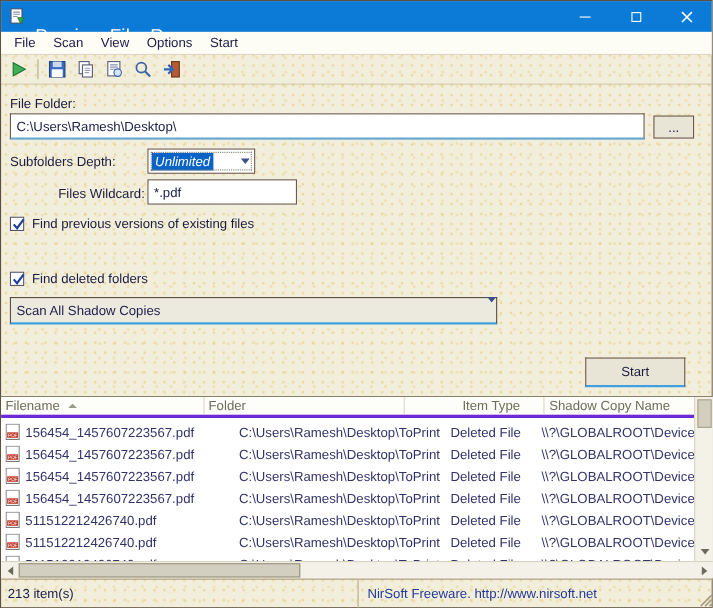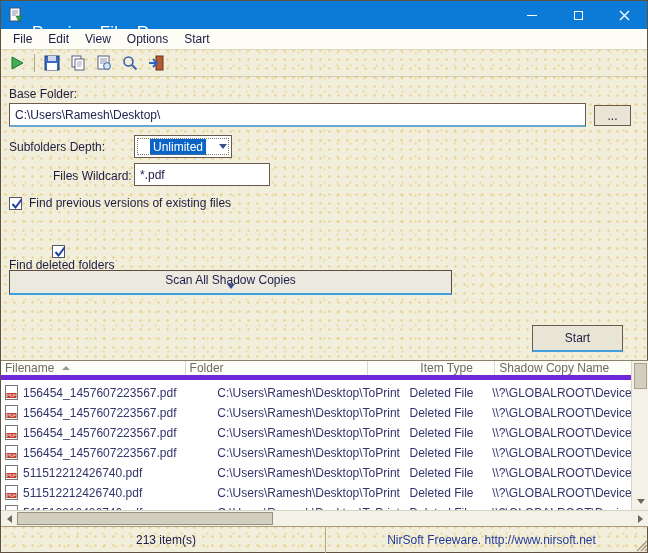--- a/index.html
+++ b/index.html
@@ -42,35 +42,35 @@
     background:#fff; border:1px solid #6d5a4c; border-bottom:2px solid #6aa7cf;
     padding:2px 5px; color:#22224e; overflow:hidden; white-space:nowrap;
   }
   .btn {
     background:#e9e5d6; border:1px solid #6d5a4c; color:#1c1c40;
     display:flex; align-items:center; justify-content:center; cursor:pointer;
   }
   .btn-focus { border-bottom:2px solid #3f9fdf; }
 
   .select { background:#fff; border:1px solid #6d5a4c; display:flex; align-items:center; cursor:pointer; outline:1px dotted #7a7a6a; outline-offset:-4px; }
-  .select .sel-text { flex:1; padding:2px 15px; overflow:hidden; white-space:nowrap; }
+  .select .sel-text { flex:1; padding:2px 3px; overflow:hidden; white-space:nowrap;font-style:italic; }
   .select .highlight { background:#0a64c8; color:#fff; padding:1px 3px; }
   .select .arrow-box { width:17px; align-self:stretch; display:flex; align-items:center; justify-content:center; }
   .caret { width:0; height:0; border-left:4px solid transparent; border-right:4px solid transparent; border-top:5px solid #3d4e8c; }
 
-  .combo-big { background:#eceade; border:1px solid #5c4c42; border-bottom:2px solid #3f9fdf; display:flex; align-items:center; cursor:pointer;flex-direction:column; }
+  .combo-big { background:#eceade; border:1px solid #5c4c42; border-bottom:2px solid #3f9fdf; display:flex; align-items:center; cursor:pointer; }
   .combo-big .sel-text { flex:1; padding:2px 5px; color:#22224e; }
 
   .cb-row { display:flex; align-items:center; height:16px; cursor:pointer; }
   .checkbox { width:13px; height:13px; background:#fff; border:1px solid #56566e; margin-right:7px; position:relative; flex:none; }
   .checkbox svg { position:absolute; left:0px; top:-1px; }
 
   
   .list { left:0; top:359px; width:648px; height:165px; background:#fff; border-top:1px solid #8a8168; }
-  .lv-header { position:absolute; left:0; top:0; width:630px; height:19px; background:#fdfdf9; border-bottom:5px solid #6d28d9; display:flex; }
+  .lv-header { position:absolute; left:0; top:0; width:630px; height:19px; background:#fdfdf9; border-bottom:3px solid #6d28d9; display:flex; }
   .lv-h { border-right:1px solid #dbd8ca; color:#6e6c5c; padding:2px 4px; display:flex; align-items:center; white-space:nowrap; overflow:hidden; cursor:pointer; }
   .sort-asc { width:0; height:0; border-left:4px solid transparent; border-right:4px solid transparent; border-bottom:4px solid #9a9a8a; margin-left:8px; }
   .lv-body { position:absolute; left:0; top:19px; width:630px; height:130px; overflow:hidden; }
   .lv-row { display:flex; height:20px; align-items:flex-end; cursor:default; }
   .lv-cell { padding:0 4px; white-space:nowrap; overflow:hidden; color:#33336b; }
   .c0 { width:200px; display:flex; align-items:center; }
   .c1 { width:198px;margin-left:18px; }
   .c2 { width:85px;margin-top:32px; }
   .c3 { width:147px; }
   .pdf-ico { width:13px; height:15px; margin-right:5px; flex:none; }
@@ -81,21 +81,21 @@
   .v-down { position:absolute; left:0; bottom:1px; width:17px; height:15px; display:flex; align-items:center; justify-content:center; }
   .hscroll { position:absolute; left:0; top:149px; width:648px; height:16px; background:#f3f1e8; border-top:1px solid #d8d4c2; }
   .h-left { position:absolute; left:0; top:0; width:16px; height:15px; display:flex; align-items:center; justify-content:center; }
   .h-right { position:absolute; right:1px; top:0; width:16px; height:15px; display:flex; align-items:center; justify-content:center; }
   .h-thumb { position:absolute; left:16px; top:1px; width:256px; height:13px; background:#d3cfc0; border:1px solid #9a937c; }
   .tri-l { width:0; height:0; border-top:4px solid transparent; border-bottom:4px solid transparent; border-right:5px solid #6a6a5a; }
   .tri-r { width:0; height:0; border-top:4px solid transparent; border-bottom:4px solid transparent; border-left:5px solid #6a6a5a; }
   .tri-d { width:0; height:0; border-left:4px solid transparent; border-right:4px solid transparent; border-top:5px solid #6a6a5a; }
 
   
-  .statusbar { left:0; top:525px; width:648px; height:27px; border-top:1px solid #a79c7e; display:flex; align-items:center;text-align:center; }
+  .statusbar { left:0; top:525px; width:648px; height:27px; border-top:1px solid #a79c7e; display:flex; align-items:center; }
   .sb-left { padding-left:6px; width:324px; color:#20204a; }
   .sb-sep { width:1px; height:100%; background:#b5ab8c; }
   .sb-right { padding-left:8px; color:#233a96; flex:1; white-space:nowrap; overflow:hidden; }
   .grip { position:absolute; right:1px; bottom:1px; width:14px; height:14px; }
 </style>
 </head>
 <body>
 
 <div class="window">
 
@@ -116,21 +116,21 @@
       <div class="winbtn">
         <svg width="11" height="11" viewBox="0 0 11 11">
           <path d="M1 1 L10 10 M10 1 L1 10" stroke="#ffffff" stroke-width="1.4"></path>
         </svg>
       </div>
     </div>
   </div>
 
   <div class="abs menubar">
     <span class="menu-item">File</span>
-    <span class="menu-item">Edit</span>
+    <span class="menu-item">Scan</span>
     <span class="menu-item">View</span>
     <span class="menu-item">Options</span>
     <span class="menu-item">Start</span>
   </div>
 
   <div class="abs toolbar">
     <div class="tb-icon">
       <svg width="18" height="18" viewBox="0 0 18 18">
           <path d="M4 3 L15 9 L4 15 Z" fill="#3fae55" stroke="#1f7233" stroke-width="1"></path>
         </svg>
@@ -164,21 +164,21 @@
         </svg>
     </div>
     <div class="tb-icon">
       <svg width="18" height="18" viewBox="0 0 18 18">
           <rect x="9" y="2" width="7" height="14" fill="#b35b33" stroke="#6e3318"></rect>
           <path d="M2 9 h7 M6 5 L10 9 L6 13" stroke="#2e63c0" stroke-width="2" fill="none"></path>
         </svg>
     </div>
   </div>
 
-  <div class="abs label" style="left:8px; top:86px;">Base Folder:</div>
+  <div class="abs label" style="left:8px; top:86px;">File Folder:</div>
   <div class="abs field" style="left:8px; top:102px; width:577px; height:24px; line-height:19px;">C:\Users\Ramesh\Desktop\</div>
   <div class="abs btn" style="left:593px; top:104px; width:37px; height:21px;">...</div>
 
   <div class="abs label" style="left:8px; top:139px;">Subfolders Depth:</div>
   <div class="abs select" style="left:133px; top:134px; width:98px; height:23px;">
     <span class="sel-text"><span class="highlight">Unlimited</span></span>
     <span class="arrow-box">
         <span class="caret"></span>
       </span>
   </div>
@@ -187,21 +187,21 @@
   <div class="abs field" style="left:133px; top:162px; width:136px; height:23px; border-bottom:1px solid #6d5a4c; line-height:18px;">*.pdf</div>
 
   <div class="abs cb-row" style="left:8px; top:194px;">
     <span class="checkbox">
       <svg width="14" height="14" viewBox="0 0 14 14">
           <path d="M2.5 7 L5.5 10.5 L11.5 2.5" stroke="#1f3f9f" stroke-width="2" fill="none"></path>
         </svg>
     </span>
     <span class="label">Find previous versions of existing files</span>
   </div>
-  <div class="abs cb-row" style="left:8px; top:244px;flex-direction:column;">
+  <div class="abs cb-row" style="left:8px; top:244px;">
     <span class="checkbox">
       <svg width="14" height="14" viewBox="0 0 14 14">
           <path d="M2.5 7 L5.5 10.5 L11.5 2.5" stroke="#1f3f9f" stroke-width="2" fill="none"></path>
         </svg>
     </span>
     <span class="label">Find deleted folders</span>
   </div>
 
   <div class="abs combo-big" style="left:8px; top:269px; width:443px; height:25px;">
     <span class="sel-text">Scan All Shadow Copies</span>

